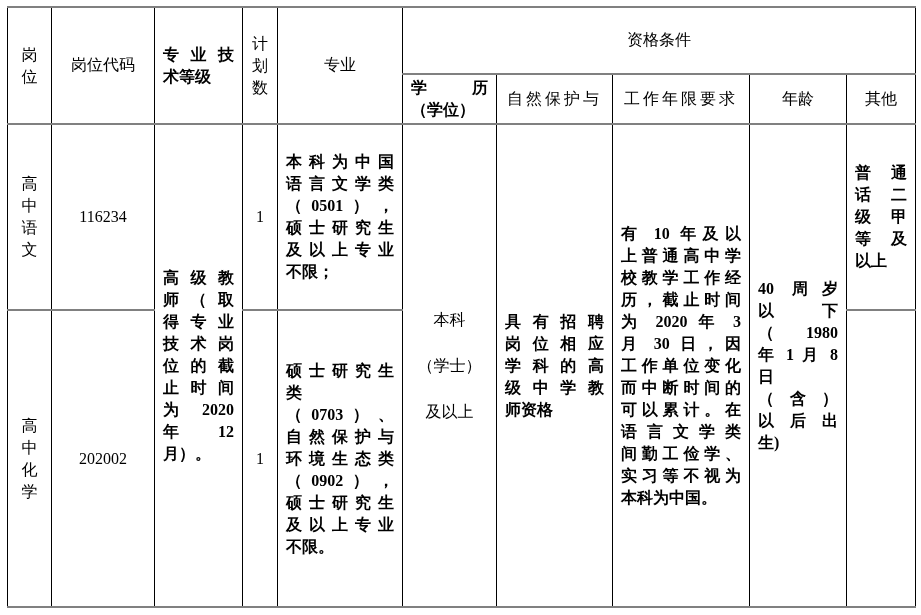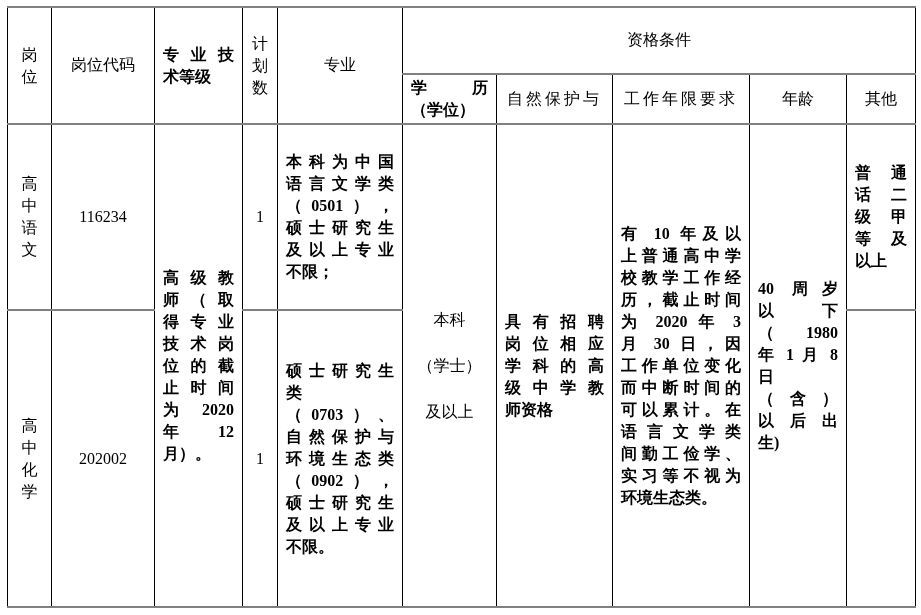--- a/index.html
+++ b/index.html
@@ -134,21 +134,21 @@
             <div class="line">校教学工作经</div>
             <div class="line">历，截止时间</div>
             <div class="line">为 2020 年 3</div>
             <div class="line">月 30 日，因</div>
             <div class="line">工作单位变化</div>
             <div class="line">而中断时间的</div>
             <div class="line">可以累计。在</div>
             <div class="line">语言文学类</div>
             <div class="line">间勤工俭学、</div>
             <div class="line">实习等不视为</div>
-            <div class="line">环境生态类。</div>
+            <div class="line">本科为中国。</div>
           </td>
       <td rowspan="2" class="jlines pad-age">
             <div class="line">40 周岁</div>
             <div class="line">以下</div>
             <div class="line">（1980</div>
             <div class="line">年 1 月 8</div>
             <div class="line">日</div>
             <div class="line">（含）</div>
             <div class="line">以后出</div>
             <div class="line">生)</div>

